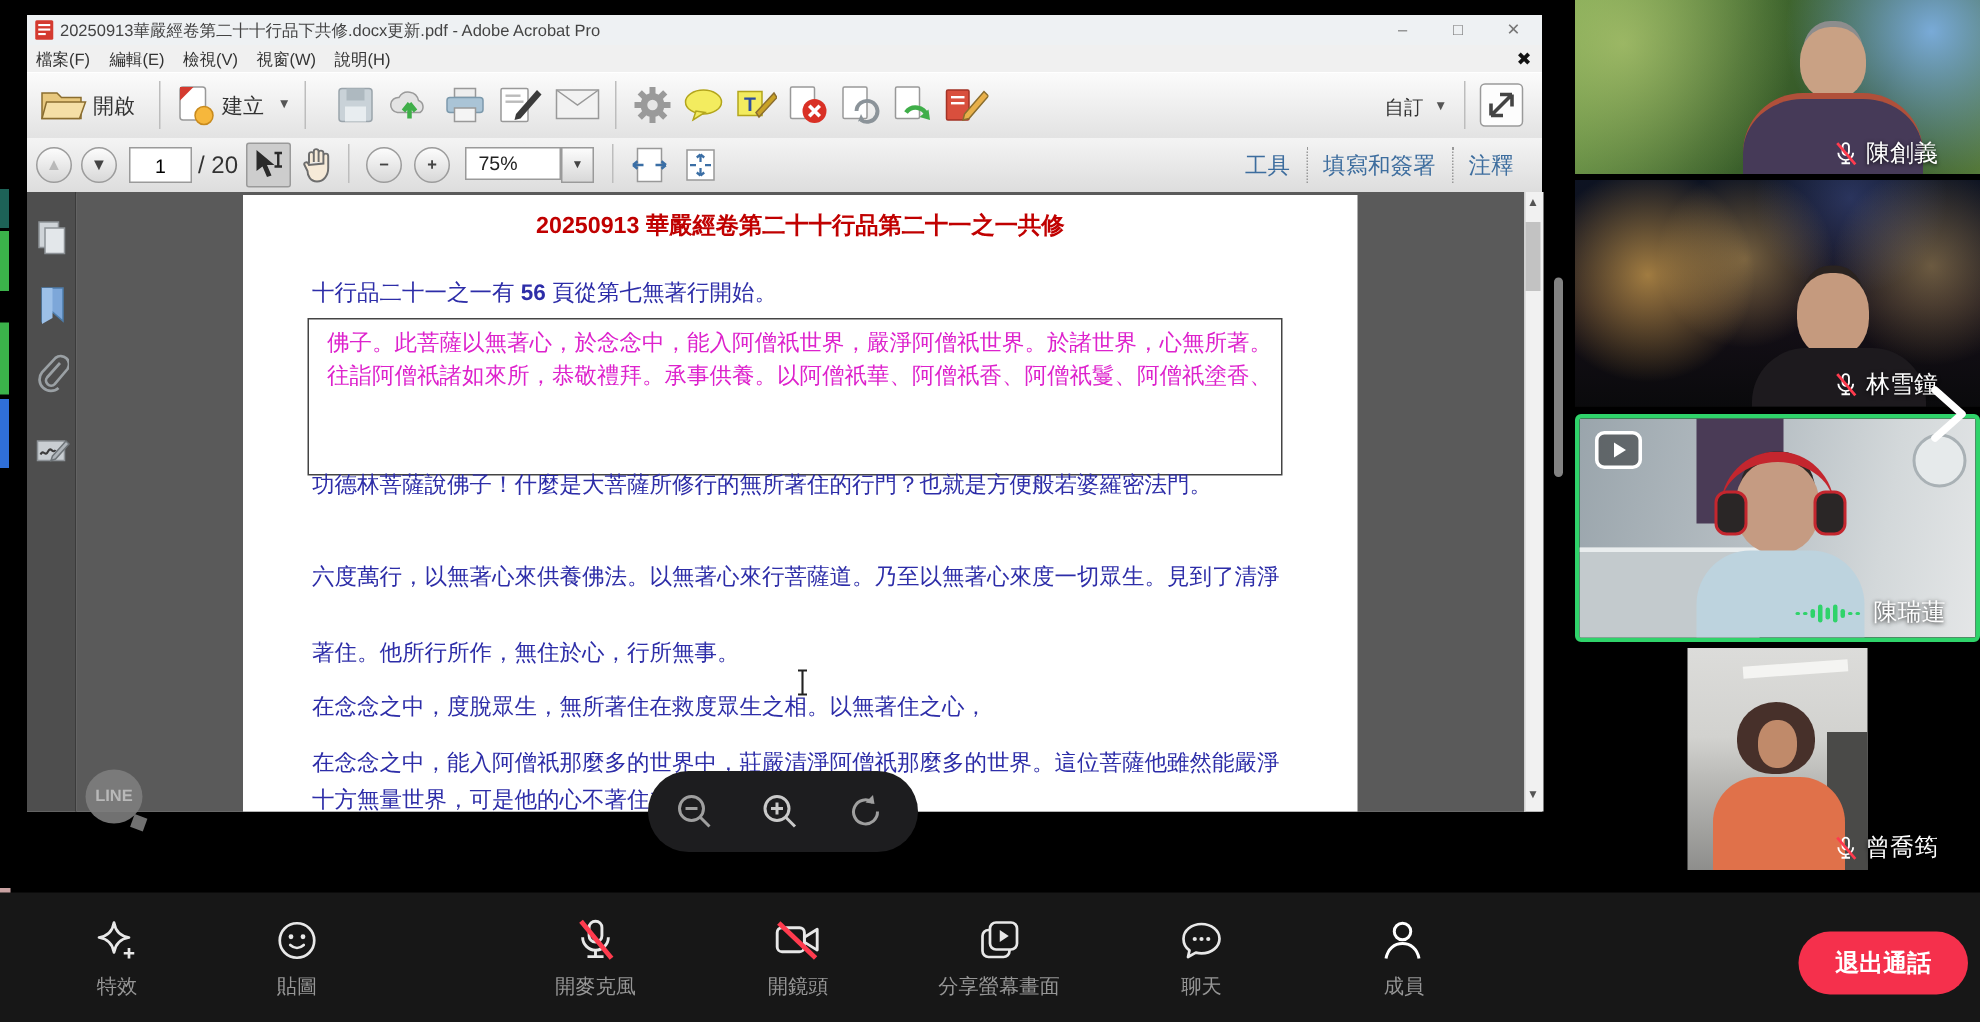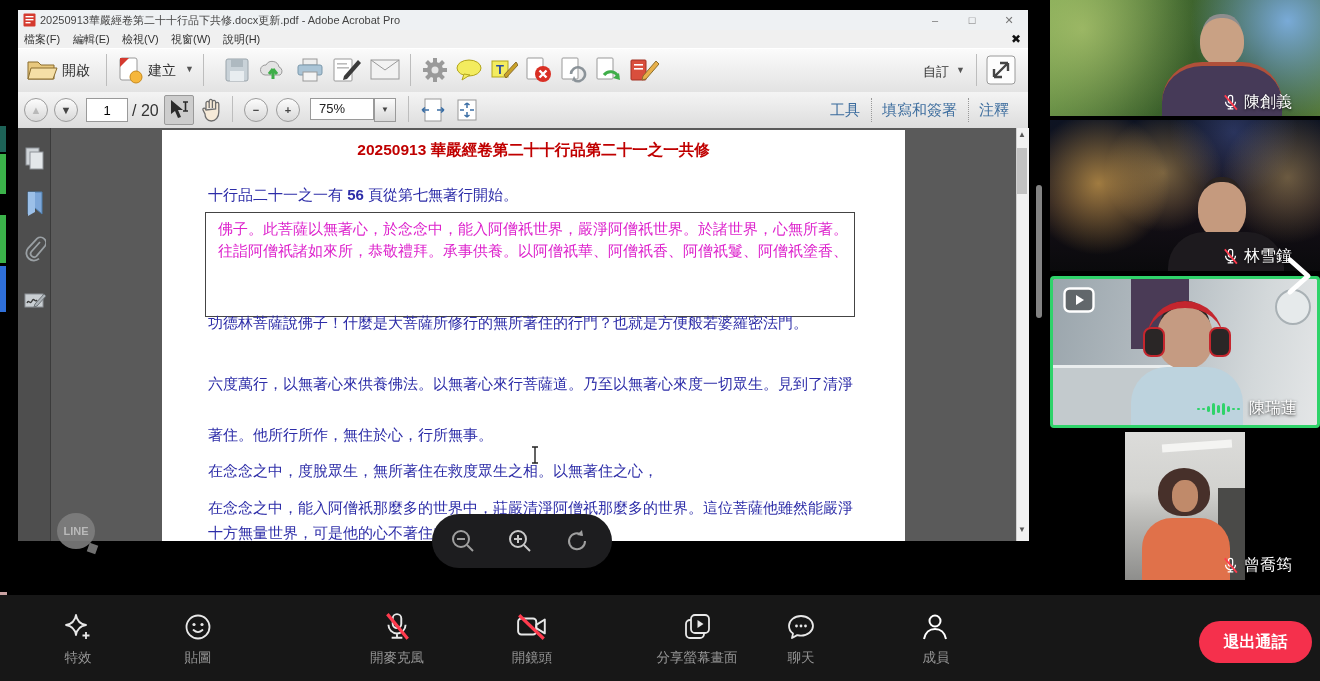--- a/index.html
+++ b/index.html
@@ -379,21 +379,21 @@
 
     <div class="abs cbitem" style="left:497px;top:17px;width:70px;">
       <svg width="32" height="30" viewBox="0 0 30 28">
           <rect x="2" y="6" width="17" height="15" rx="3" fill="none" stroke="#e8e8e8" stroke-width="1.8"></rect>
           <path d="M19 12l8-5v13l-8-5z" fill="none" stroke="#e8e8e8" stroke-width="1.8" stroke-linejoin="round"></path>
           <path d="M3 3l23 22" stroke="#ff3b4e" stroke-width="3"></path>
         </svg>
       <span class="cblabel">開鏡頭</span>
     </div>
 
-    <div class="abs cbitem" style="left:642px;top:17px;width:110px;">
+    <div class="abs cbitem" style="left:611px;top:17px;width:110px;">
       <svg width="30" height="30" viewBox="0 0 30 30">
           <rect x="4" y="8" width="18" height="18" rx="4" fill="none" stroke="#e8e8e8" stroke-width="1.8"></rect>
           <rect x="9" y="3" width="18" height="18" rx="4" fill="#171717" stroke="#e8e8e8" stroke-width="1.8"></rect>
           <path d="M15.5 8l6 4-6 4z" fill="#e8e8e8"></path>
         </svg>
       <span class="cblabel">分享螢幕畫面</span>
     </div>
 
     <div class="abs cbitem" style="left:769px;top:17px;width:64px;text-align:center;">
       <svg width="30" height="30" viewBox="0 0 30 30">

